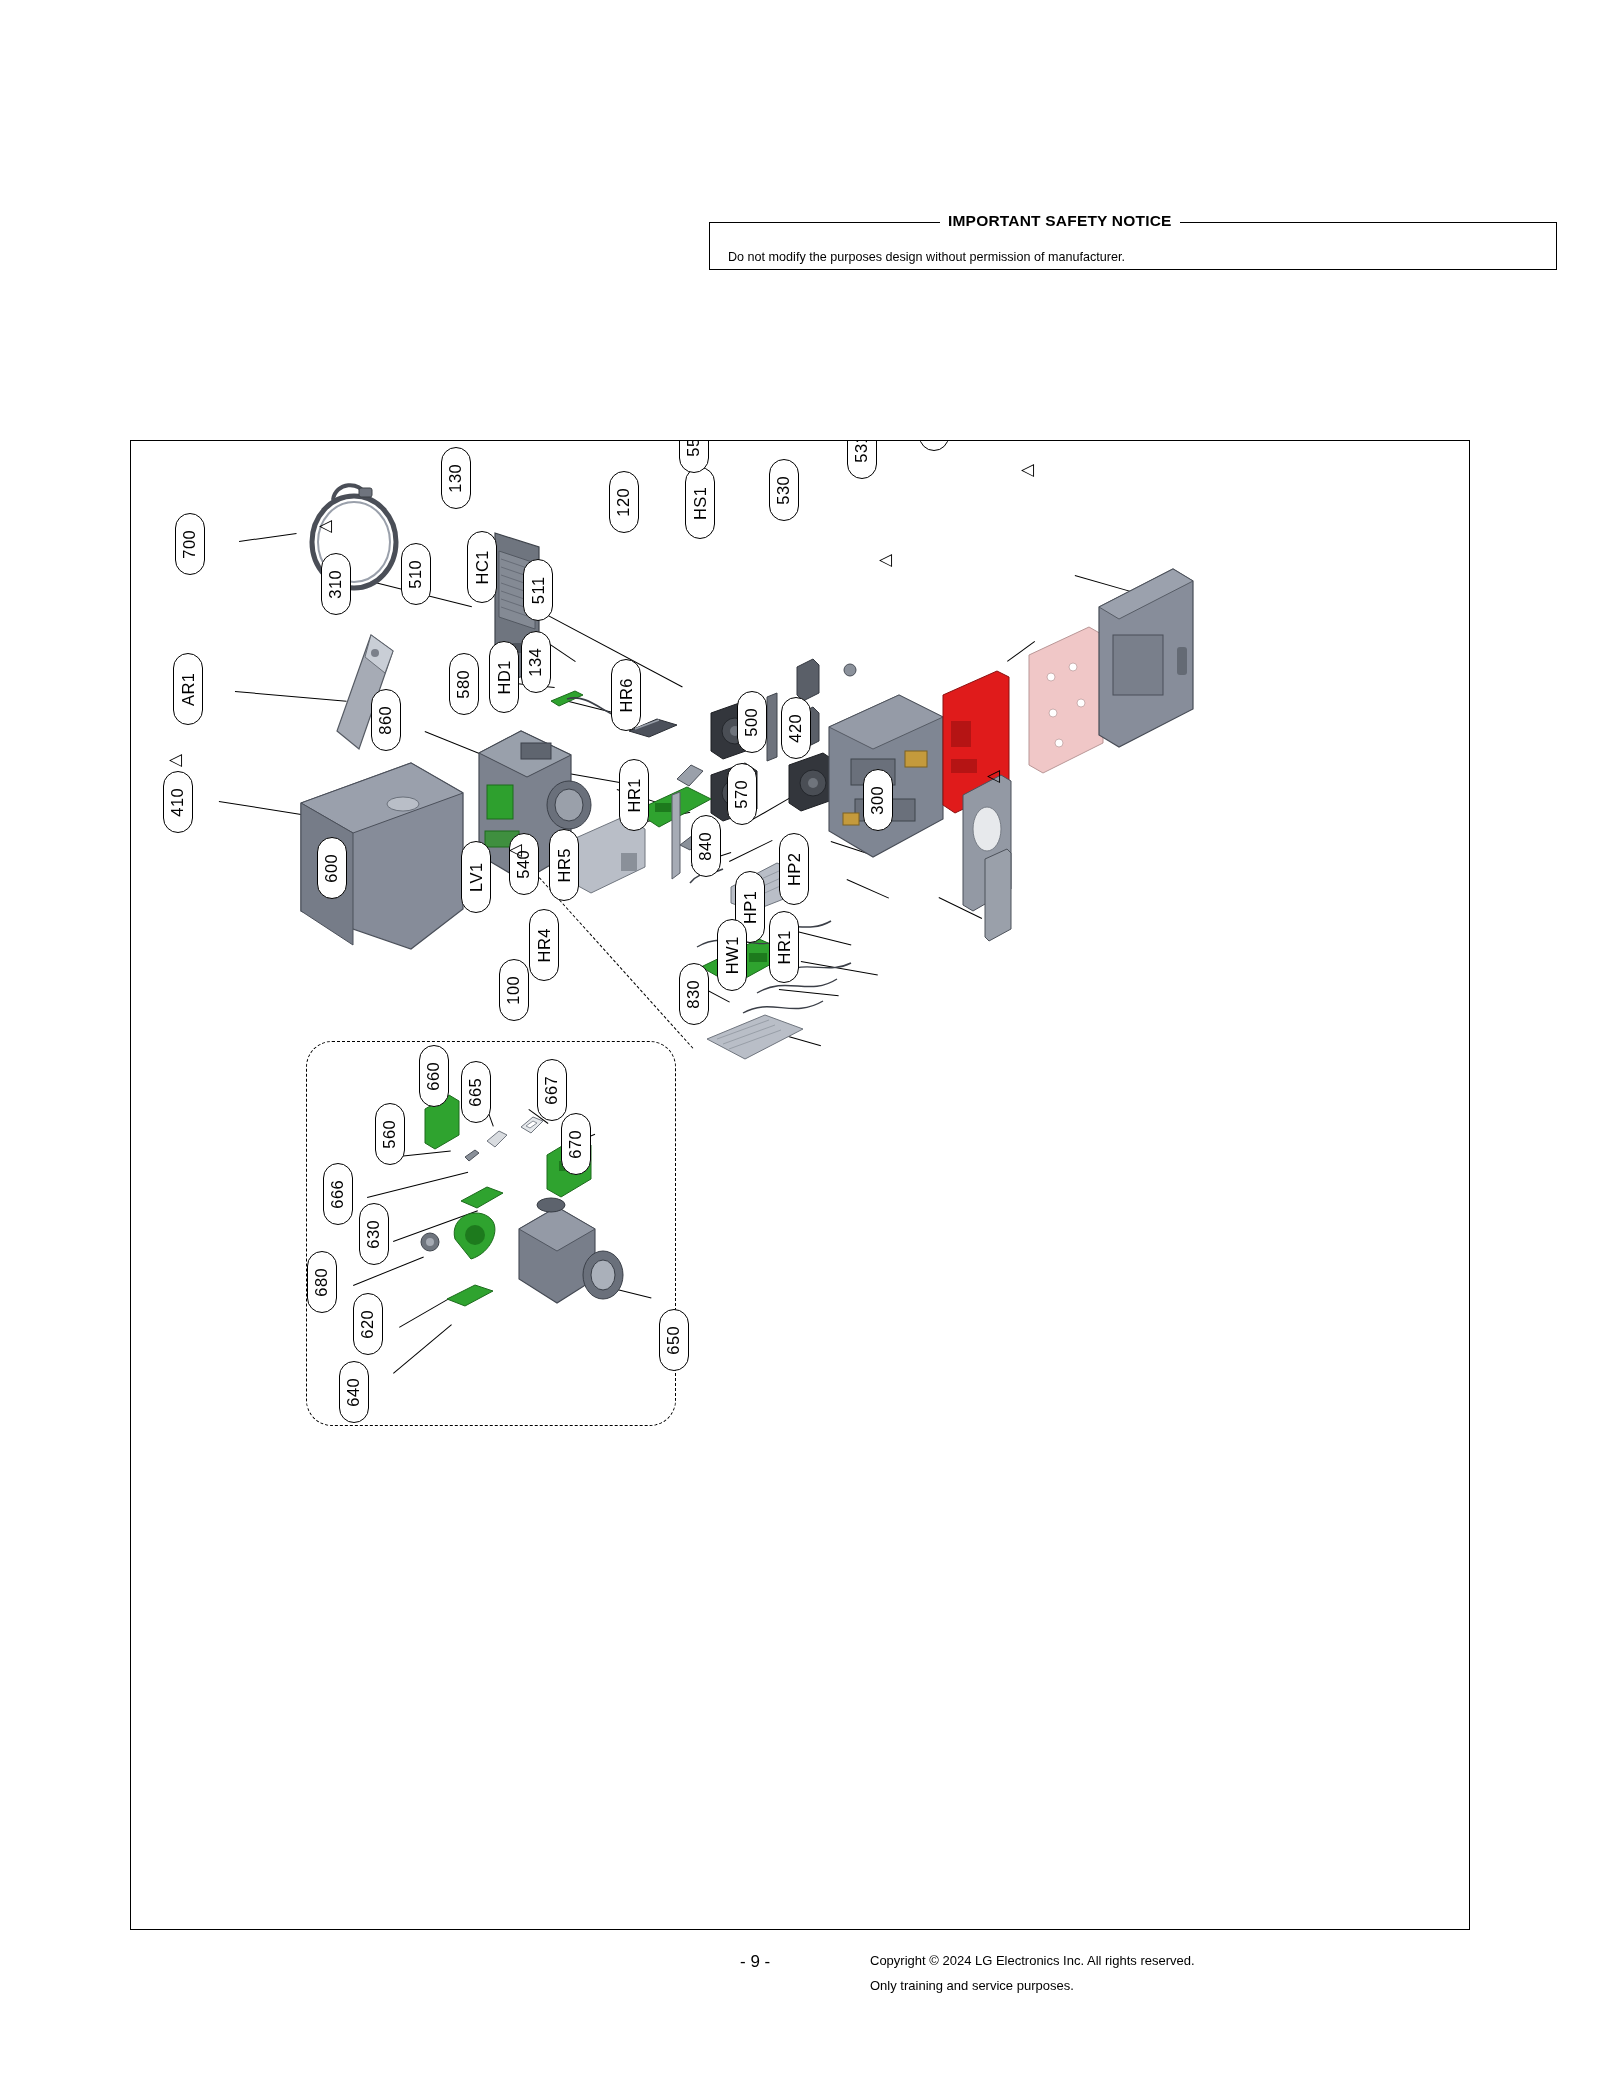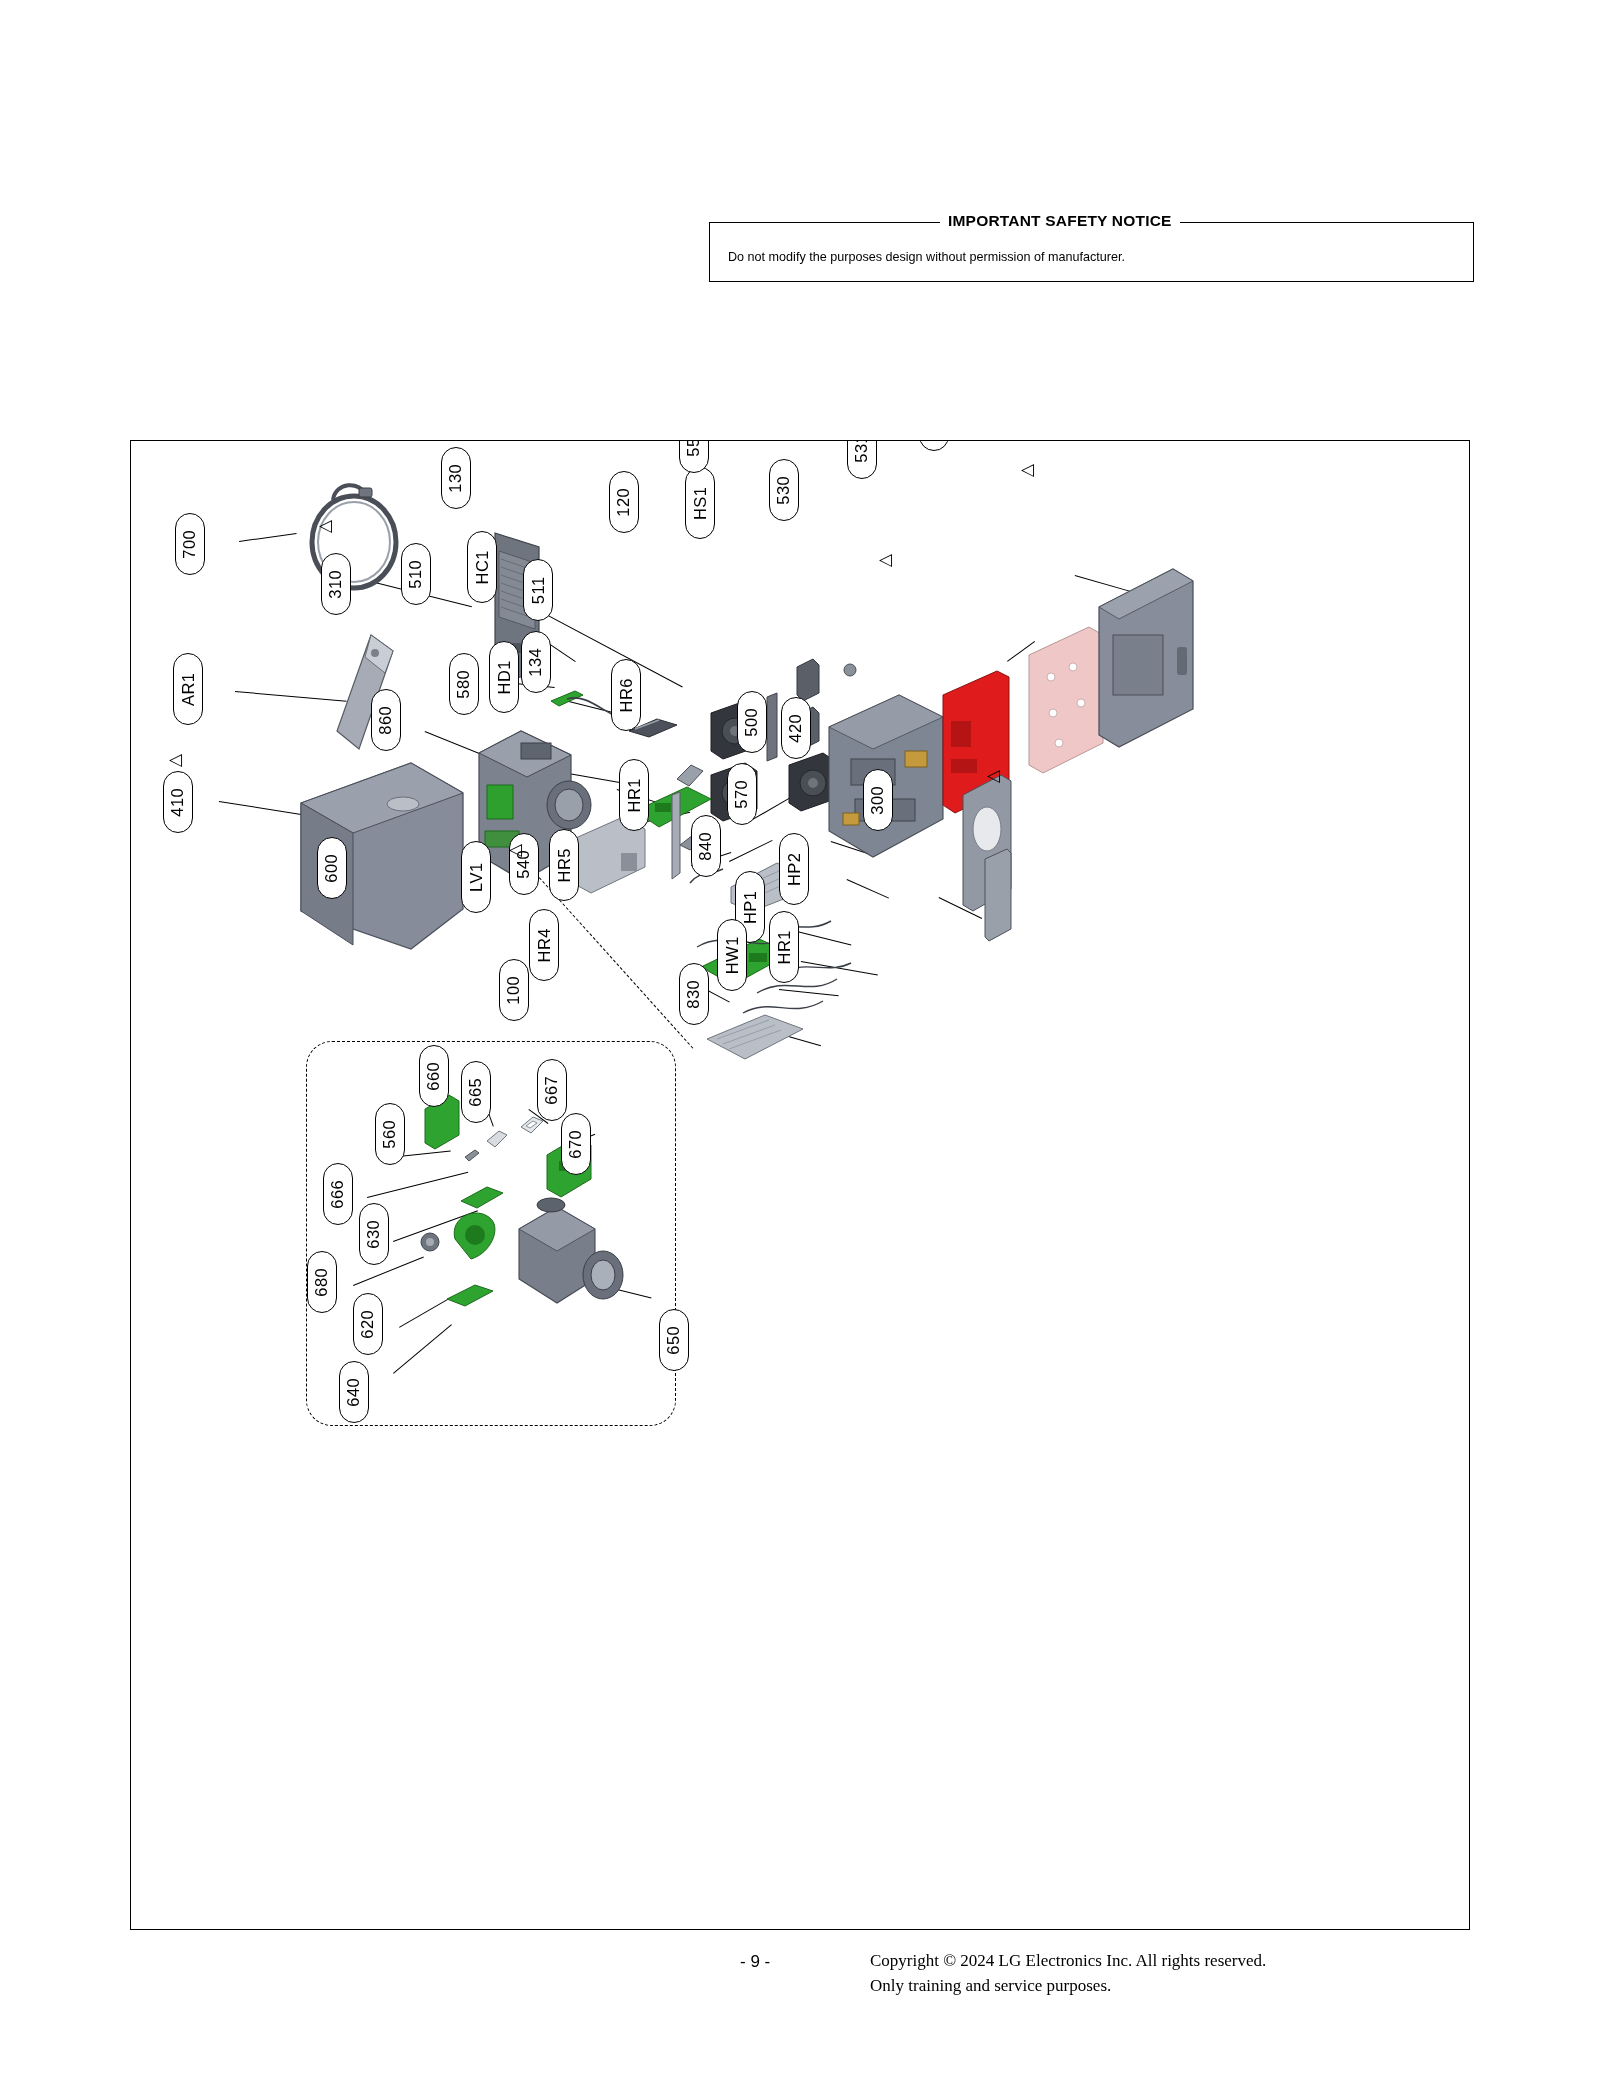--- a/index.html
+++ b/index.html
@@ -31,24 +31,24 @@
     font-size: 37px;
     font-weight: bold;
     letter-spacing: 0.5px;
   }
 
   
   .safety-box {
     position: absolute;
     left: 709px;
     top: 222px;
-    width: 765px;
+    width: 848px;
     border: 1.5px solid #000;
     box-sizing: border-box;
-    padding: 26px 18px 14px 18px;
+    padding: 26px 18px 2px 18px;
   }
   .safety-legend {
     position: absolute;
     left: 230px;
     top: -11px;
     background: #ffffff;
     padding: 0 8px;
     font-size: 15.5px;
     font-weight: bold;
     letter-spacing: 0.2px;
@@ -156,24 +156,23 @@
   .footer-page {
     position: absolute;
     left: 740px;
     top: 1952px;
     font-size: 17px;
   }
   .footer-copy {
     position: absolute;
     left: 870px;
     top: 1948px;
-    font-size: 17px;
+    font-size: 13px;
     line-height: 25px;
     white-space: nowrap;
-    font-family: Liberation Serif, serif;
   }
 </style>
 </head>
 <body>
 
 <div class="page">
 
 
   <div class="safety-box">
     <div class="safety-legend">IMPORTANT SAFETY NOTICE</div>

